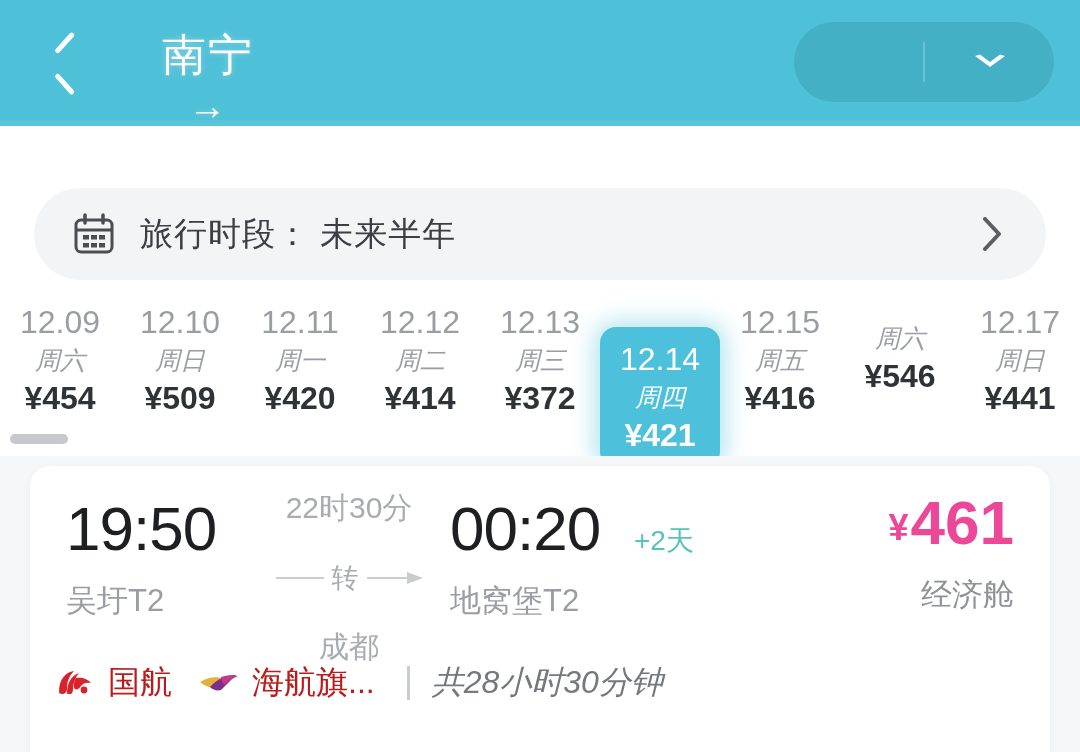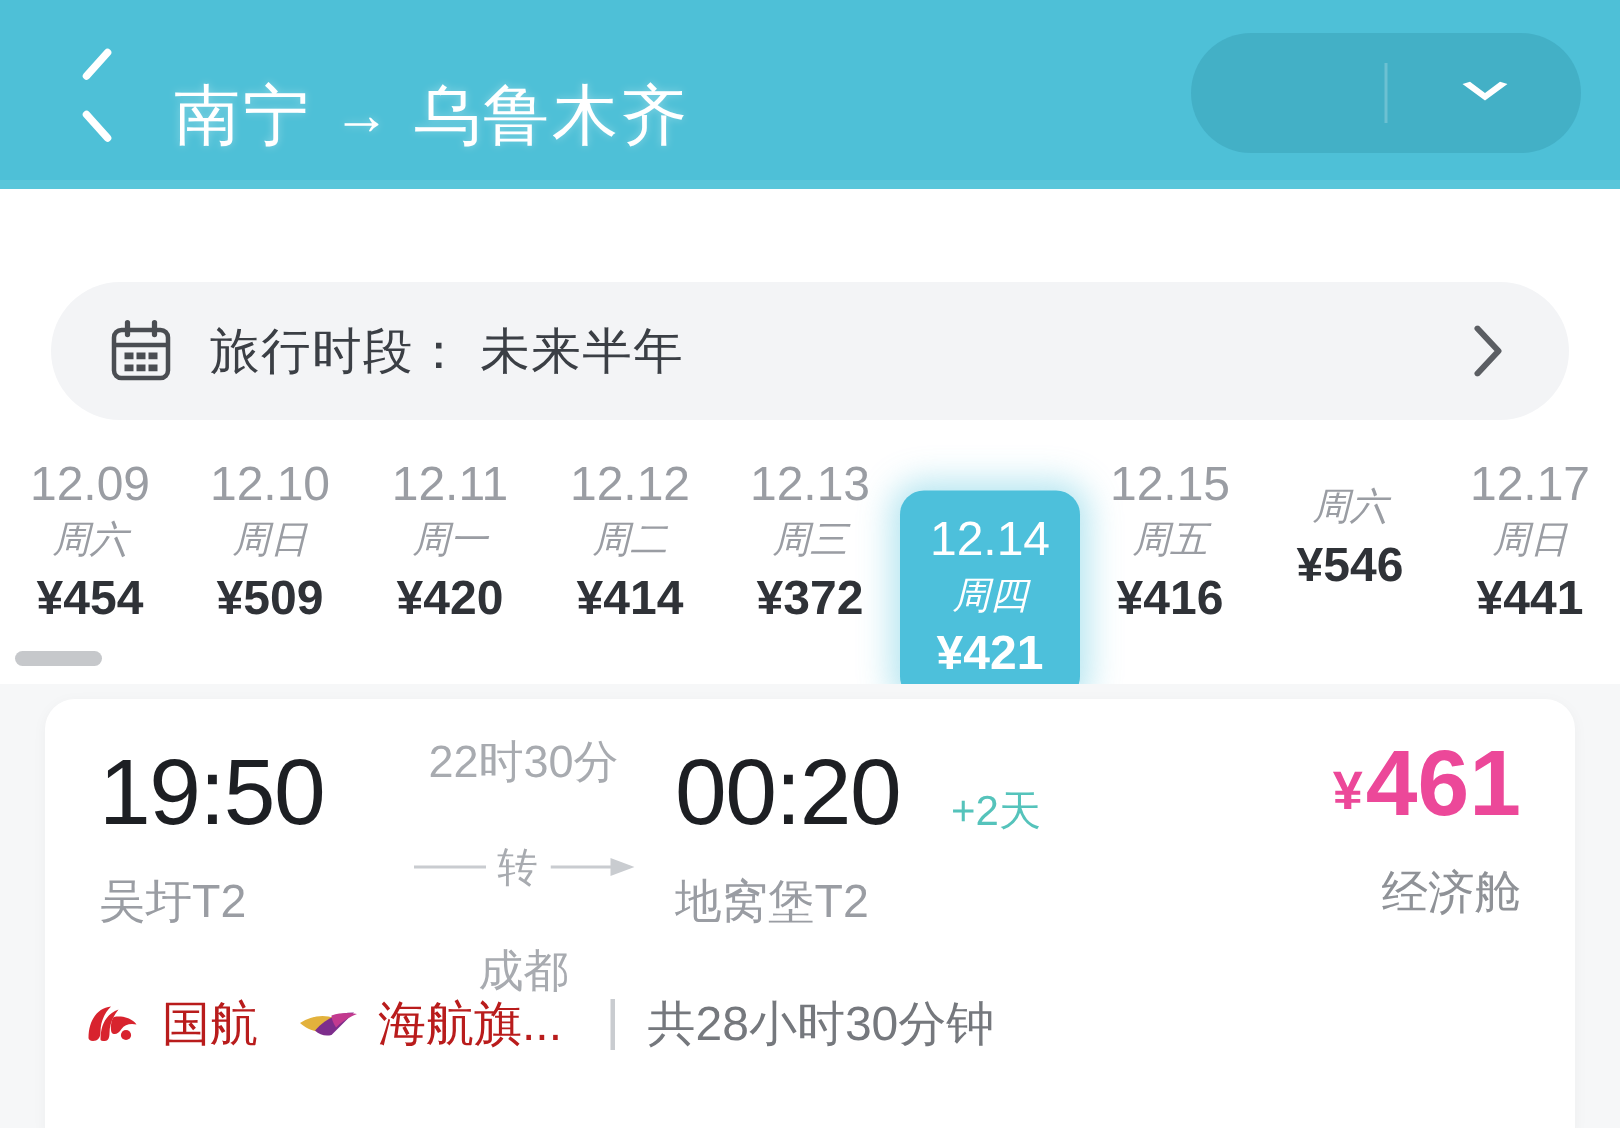--- a/index.html
+++ b/index.html
@@ -71,29 +71,30 @@
     transform-origin: left center;
   }
   .back-chevron::after {
     top: 33px;
     transform: rotate(48deg);
     transform-origin: left center;
   }
   .route-title {
     position: absolute;
     left: 116px;
-    top: 43px;
+    top: 26px;
     height: 68px;
     display: flex;
     align-items: center;
     color: #ffffff;
     font-size: 44px;
     letter-spacing: 2px;
     white-space: nowrap;
     text-shadow: 0 0 6px rgba(255,255,255,0.35);
+    flex-direction: column;
   }
   .route-title .arrow-sep {
     display: inline-block;
     margin: 0 14px;
     font-size: 38px;
   }
   .capsule {
     position: absolute;
     right: 26px;
     top: 22px;
@@ -389,20 +390,21 @@
   .vbar {
     width: 3px;
     height: 34px;
     background: #c9ccd0;
     margin: 0 22px 0 6px;
   }
   .total-dur {
     font-size: 32px;
     color: #75787d;
     white-space: nowrap;
+    font-style: italic;
   }
 </style>
 </head>
 <body>
 
 <div class="screen">
 
   <div class="header">
     <div class="back-btn">
       <span class="back-chevron"></span>

